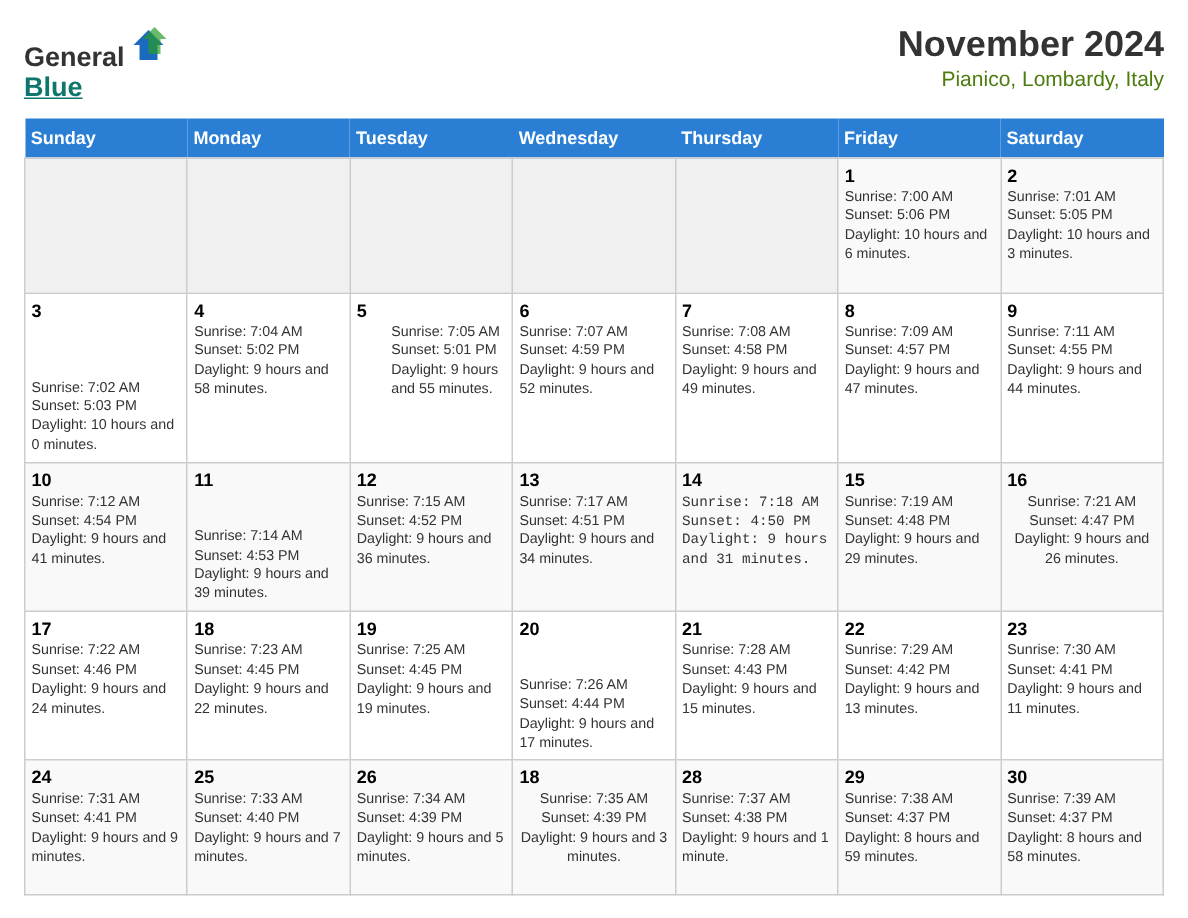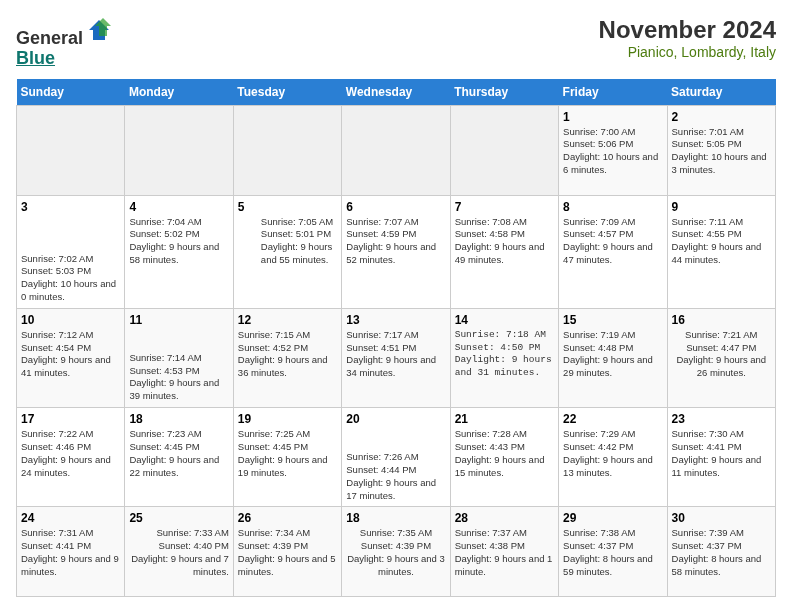--- a/index.html
+++ b/index.html
@@ -273,21 +273,21 @@
       </tr>
       <tr>
         <td>
           <span class="day-num">24</span>
           <div class="day-info" style="white-space: pre-line;">Sunrise: 7:31 AM
 Sunset: 4:41 PM
 Daylight: 9 hours and 9 minutes.</div>
         </td>
         <td>
           <span class="day-num">25</span>
-          <div class="day-info" style="white-space: pre-line; text-align: right;">Sunrise: 7:33 AM
+          <div class="day-info" style="white-space: pre-line;">Sunrise: 7:33 AM
 Sunset: 4:40 PM
 Daylight: 9 hours and 7 minutes.</div>
         </td>
         <td>
           <span class="day-num">26</span>
           <div class="day-info" style="white-space: pre-line;">Sunrise: 7:34 AM
 Sunset: 4:39 PM
 Daylight: 9 hours and 5 minutes.</div>
         </td>
         <td>

